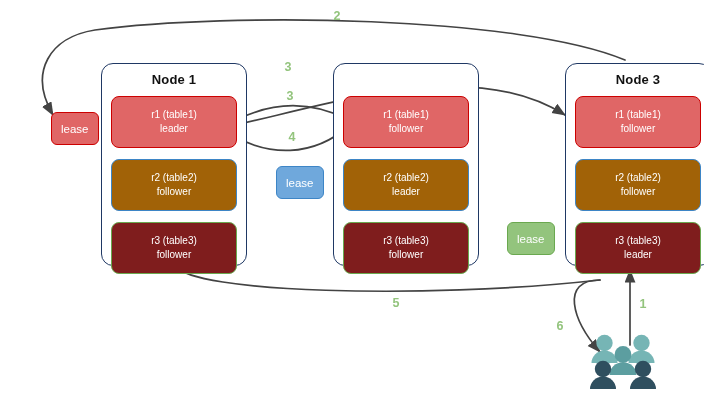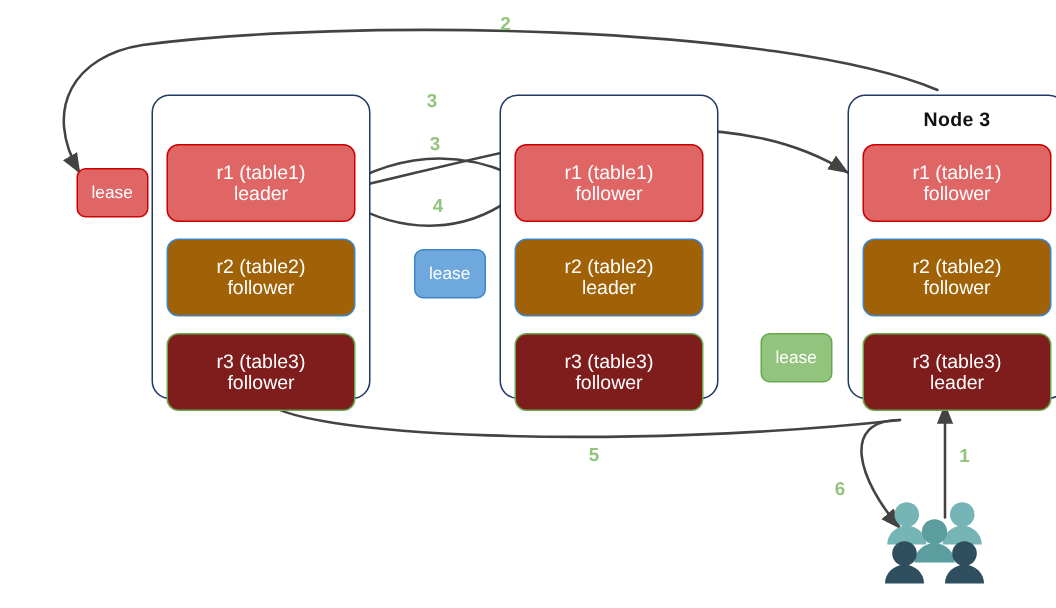--- a/index.html
+++ b/index.html
@@ -8,21 +8,21 @@
   #stage{position:relative;width:704px;height:405px;background:#ffffff;}
   #wires{position:absolute;left:0;top:0;width:704px;height:405px;pointer-events:none;}
 
   .node{position:absolute;border:1.6px solid #1f3864;border-radius:12px;
         background:#ffffff;box-sizing:border-box;}
   .node-title{position:absolute;left:0;right:0;top:8px;text-align:center;
               font-size:13px;font-weight:bold;color:#111111;letter-spacing:.2px;}
   .replicas{position:absolute;left:9px;right:9px;top:32px;display:flex;
             flex-direction:column;gap:11px;}
   .rep{height:52px;border-radius:8px;display:flex;flex-direction:column;
-       align-items:center;justify-content:center;color:#ffffff;font-size:13px;
+       align-items:center;justify-content:center;color:#ffffff;font-size:10px;
        line-height:14px;box-sizing:border-box;}
   .rep .l1,.rep .l2{display:block;}
   .rep.red{background:#e06666;border:1.6px solid #cc0000;}
   .rep.blue{background:#a16207;border:1.6px solid #3d85c6;}
   .rep.green{background:#7f1d1d;border:1.6px solid #6aa84f;}
 
   .lease{position:absolute;height:33px;border-radius:6px;display:flex;
          align-items:center;justify-content:center;color:#ffffff;font-size:11.5px;
          box-sizing:border-box;padding:0 9px;}
   .lease.red{background:#e06666;border:1.6px solid #cc0000;}
@@ -56,20 +56,21 @@
 
       <path d="M176,266 C190,292 420,300 600,280"></path>
 
       <path d="M600,280 C560,280 572,320 600,352" marker-end="url(#ah)"></path>
 
       <path d="M630,345 L630,270" marker-end="url(#ah)"></path>
     </g>
   </svg>
 
   <div class="node" style="left:101px;top:63px;width:146px;height:203px;">
+    <div class="node-title">Node 1</div>
     <div class="replicas">
       <div class="rep red">
         <span class="l1">r1 (table1)</span>
         <span class="l2">leader</span>
       </div>
       <div class="rep blue">
         <span class="l1">r2 (table2)</span>
         <span class="l2">follower</span>
       </div>
       <div class="rep green">

